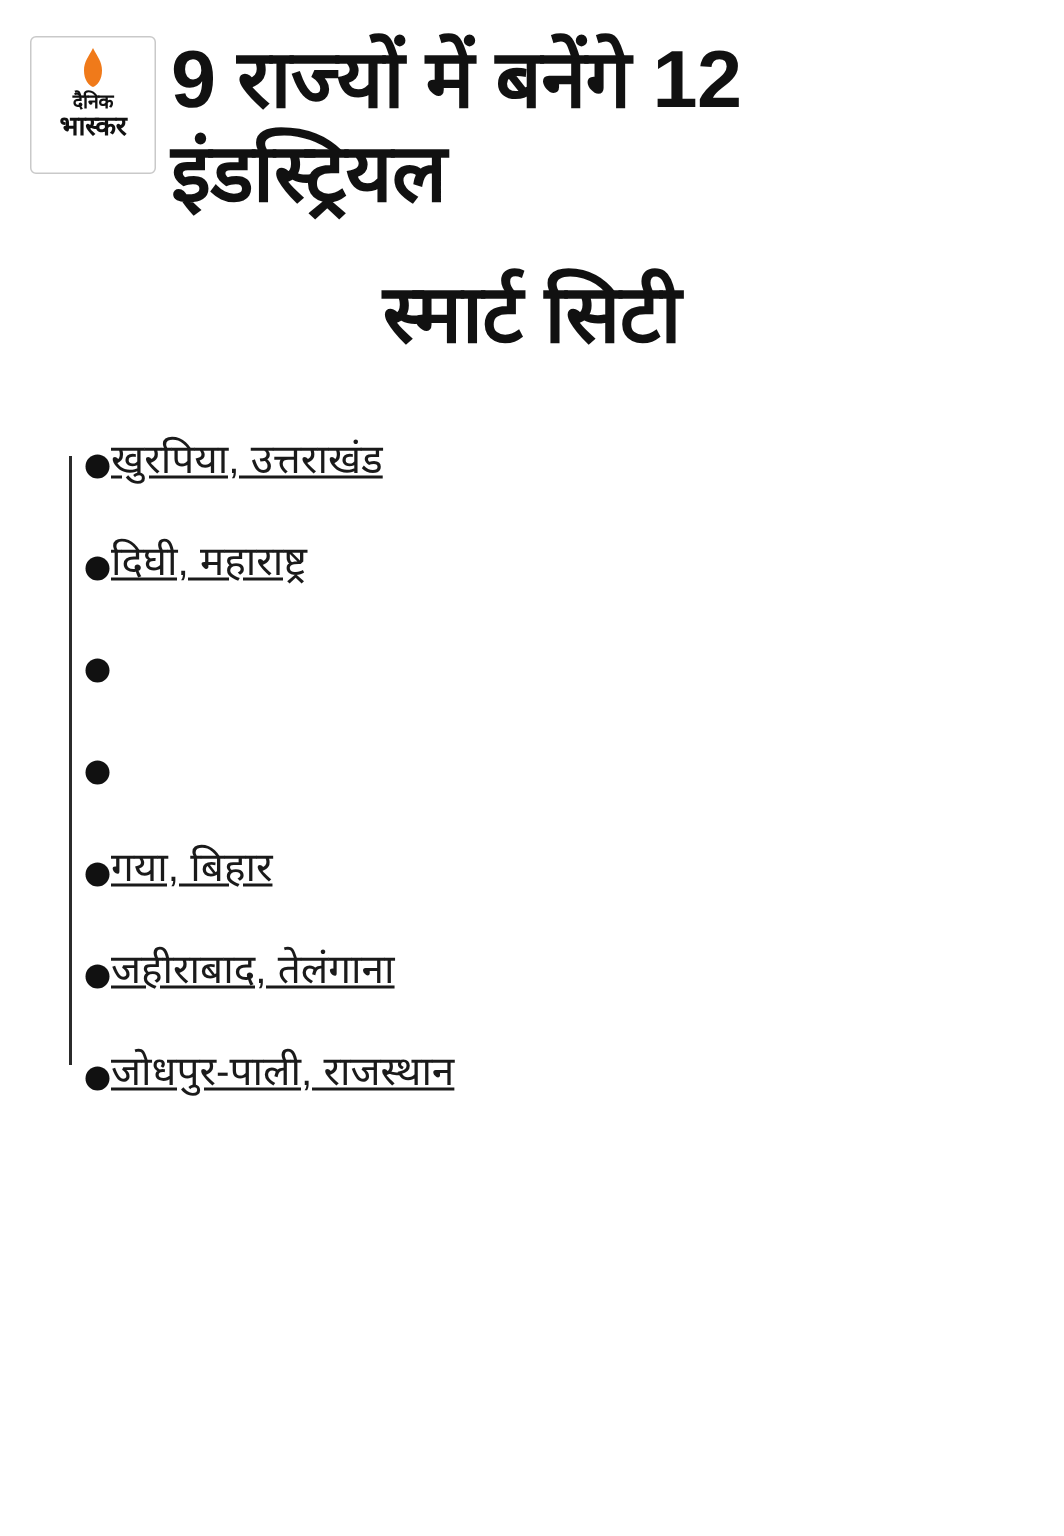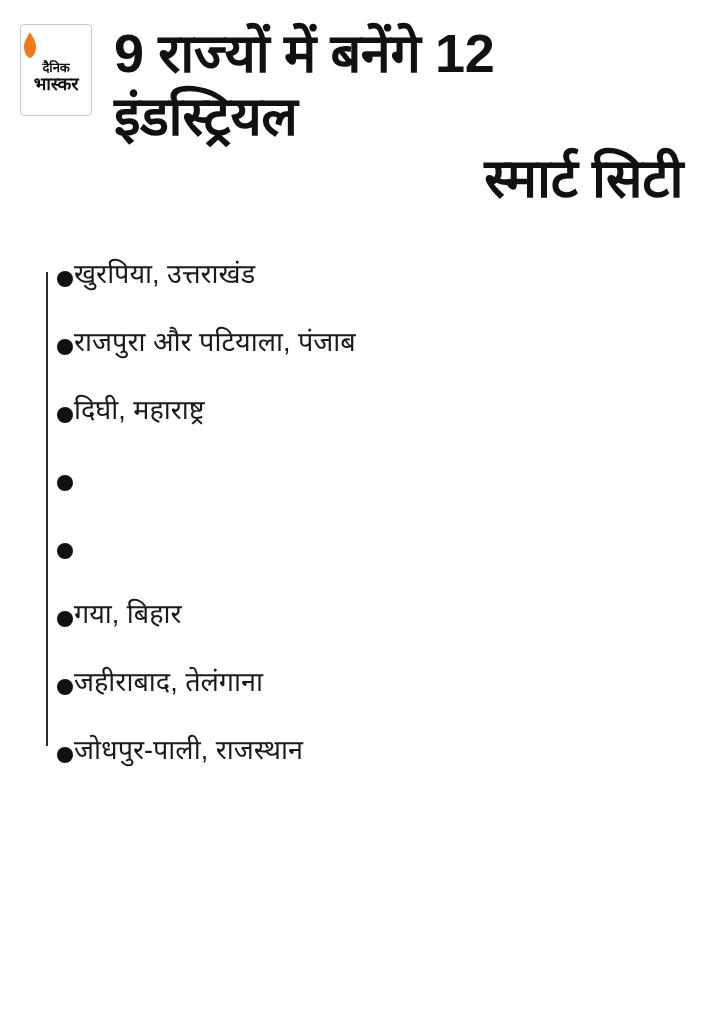--- a/index.html
+++ b/index.html
@@ -26,28 +26,29 @@
   .header {
     position: relative;
     padding: 22px 18px 0 18px;
     box-sizing: border-box;
   }
 
   .logo {
     position: absolute;
     left: 20px;
     top: 24px;
-    width: 72px;
+    width: 84px;
     height: 92px;
     border: 1.5px solid #c9c9c9;
     border-radius: 4px;
     box-sizing: border-box;
     background: #ffffff;
     display: flex;
     flex-direction: column;
+    align-items: center;
     justify-content: flex-start;
     padding-top: 7px;
   }
   .logo-flame {
     width: 18px;
     height: 26px;
     position: relative;
   }
   .logo-flame svg { display: block; }
 
@@ -67,23 +68,24 @@
     margin: 0;
     padding: 0 8px 0 96px;
     font-size: 54px;
     line-height: 1.16;
     font-weight: bold;
     color: #111111;
     letter-spacing: -0.4px;
   }
   .title .line2 {
     display: block;
-    text-align: right;
+    text-align: center;
     padding-left: 0;
     margin-left: -88px;
+    margin-top: 32px;
   }
 
   
   .list-wrap {
     position: relative;
     margin: 48px 0 0 0;
     padding: 0 18px 0 18px;
   }
 
   .timeline {
@@ -116,20 +118,21 @@
     width: 16px;
     height: 16px;
     border-radius: 50%;
     background: #111111;
   }
   ul.items li .txt {
     font-size: 27px;
     line-height: 1.25;
     color: #1a1a1a;
     font-weight: normal;
+    text-decoration: underline;
   }
 </style>
 </head>
 <body>
 
 <div class="card">
 
   <div class="header">
 
     <div class="logo">
@@ -153,24 +156,20 @@
 
   <div class="list-wrap">
     <div class="timeline"></div>
     <ul class="items">
       <li>
         <span class="dot"></span>
         <span class="txt">खुरपिया, उत्तराखंड</span>
       </li>
       <li>
         <span class="dot"></span>
-        <span class="txt">राजपुरा और पटियाला, पंजाब</span>
-      </li>
-      <li>
-        <span class="dot"></span>
         <span class="txt">दिघी, महाराष्ट्र</span>
       </li>
       <li>
         <span class="dot"></span>
       </li>
       <li>
         <span class="dot"></span>
       </li>
       <li>
         <span class="dot"></span>

